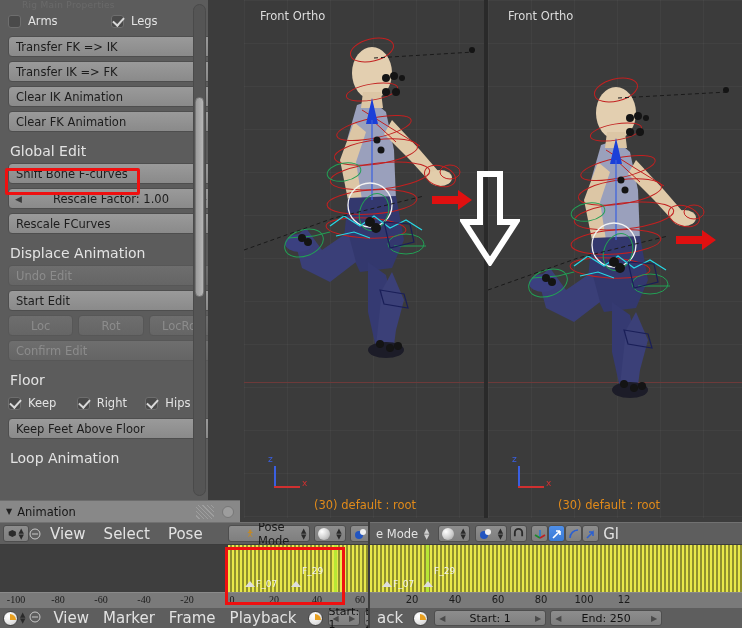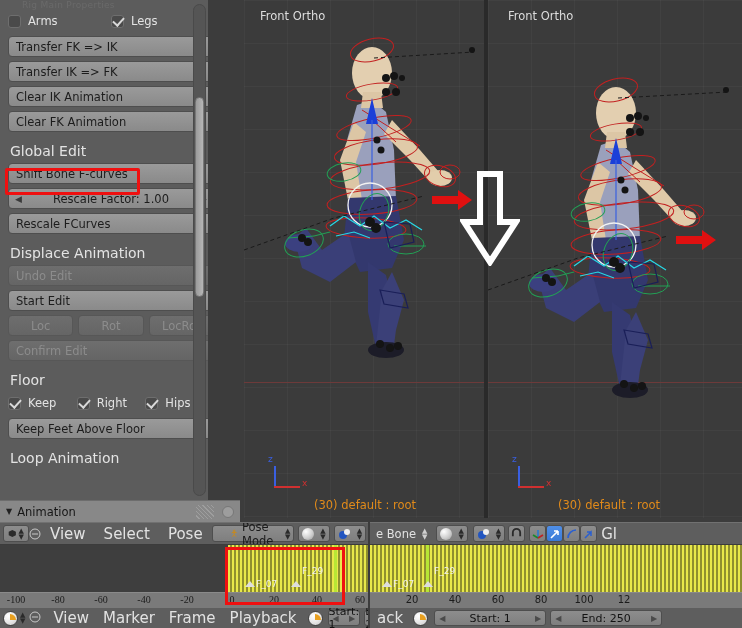--- a/index.html
+++ b/index.html
@@ -472,21 +472,21 @@
     </span>
     <span class="icoblk" style="border:none;background:none;">
       <svg width="12" height="12" viewBox="0 0 12 12">
           <circle cx="6" cy="6" r="5" fill="none" stroke="#c8c8c8"></circle>
           <line x1="3" y1="6" x2="9" y2="6" stroke="#c8c8c8"></line>
         </svg>
     </span>
     <span class="hmenu">View</span>
     <span class="hmenu">Select</span>
     <span class="hmenu">Pose</span>
-    <span class="modebox" style="margin-left:0;padding-left:17px;">
+    <span class="modebox" style="margin-left:16px;padding-left:17px;">
       <svg width="14" height="13" viewBox="0 0 14 13">
           <g stroke="#d08a10" stroke-width="1.4" fill="none">
             <circle cx="7" cy="2.5" r="1.6"></circle>
             <path d="M7 4 L7 8 M3 5 L11 5 M7 8 L4 12 M7 8 L10 12"></path>
           </g>
         </svg>
       <span>Pose Mode</span>
       <span class="updown">▲<br>▼</span>
     </span>
     <span class="modebox" style="margin-left:4px;">
@@ -515,21 +515,21 @@
     <span class="icoblk sel">
       <svg width="12" height="12" viewBox="0 0 12 12">
           <path d="M2 10 L9 3 M9 3 L5 3 M9 3 L9 7" stroke="#fff" stroke-width="1.6" fill="none"></path>
         </svg>
     </span>
 
   </div>
 
   <div class="vheader" style="left:370px; top:522px; width:372px;">
     <span class="modebox" style="background:none;border:none;color:#e2e2e2;">
-      <span>e Bone</span>
+      <span>e Mode</span>
       <span class="updown" style="color:#d0d0d0;">▲<br>▼</span>
     </span>
     <span class="modebox" style="margin-left:6px;">
       <span class="sphere"></span>
       <span class="updown">▲<br>▼</span>
     </span>
     <span class="modebox" style="margin-left:5px;">
       <svg width="13" height="12" viewBox="0 0 13 12">
           <circle cx="5" cy="7" r="4" fill="#2255c0"></circle>
           <circle cx="9" cy="4" r="3" fill="#f0f0f0"></circle>

